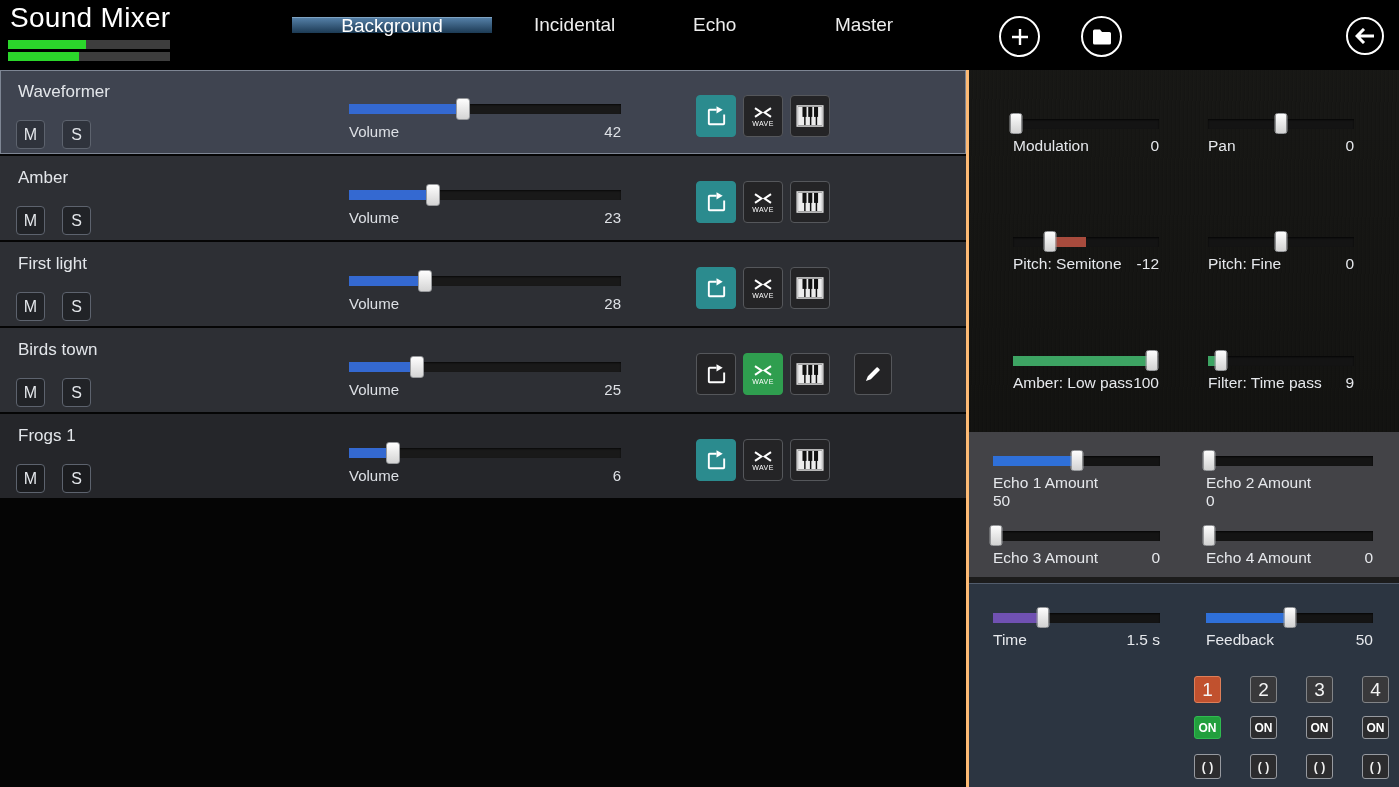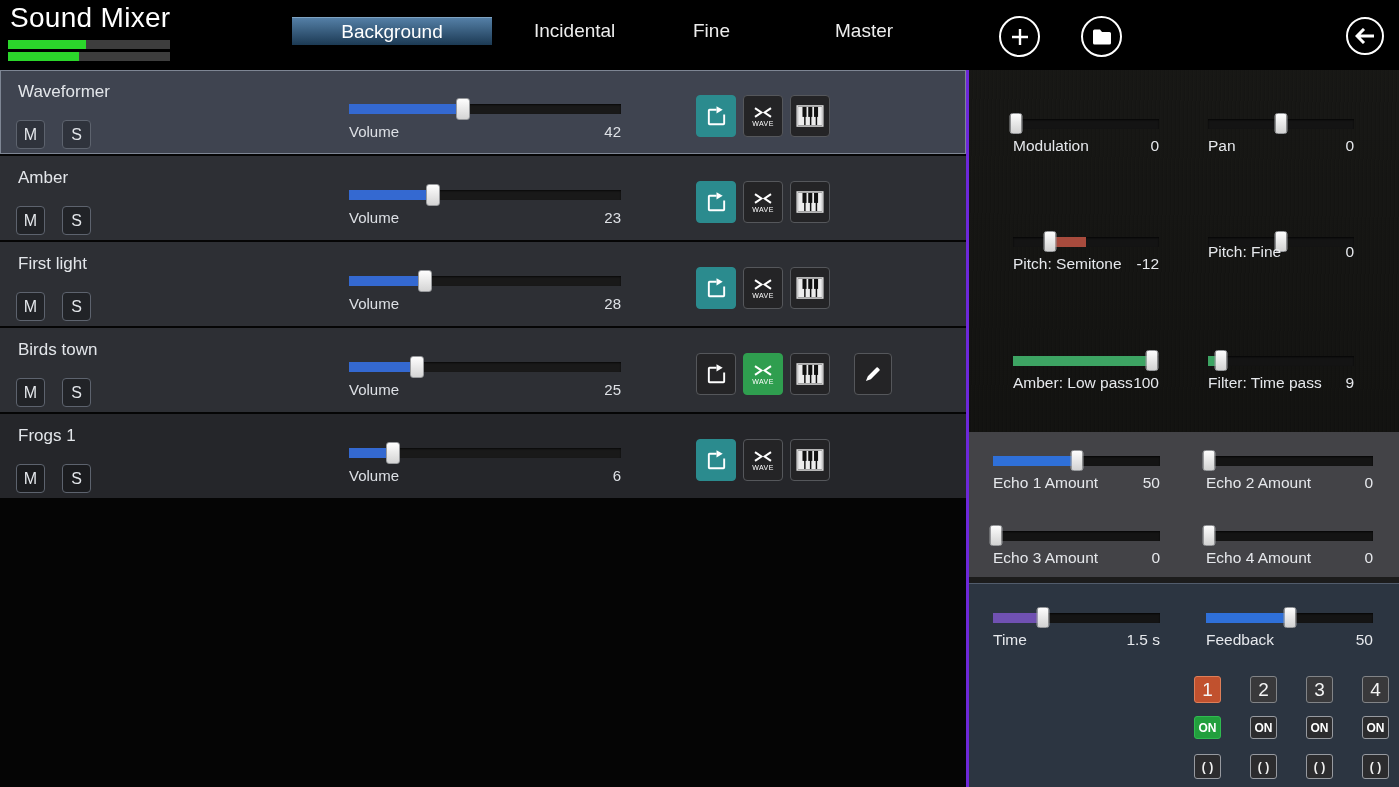--- a/index.html
+++ b/index.html
@@ -1,26 +1,26 @@
 <!DOCTYPE html>
 <html><head>
 <meta charset="utf-8">
 <style>
   * { margin:0; padding:0; box-sizing:border-box; }
   html,body { background:#000; }
   body { font-family:"Liberation Sans", sans-serif; color:#e8eaee; }
-  #stage { position:relative; width:1399px; height:787px; background:#6d28d9; overflow:hidden;padding-left:38px; }
+  #stage { position:relative; width:1399px; height:787px; background:#fdba74; overflow:hidden;padding-left:38px; }
 
   
   #topbar { position:absolute; left:0; top:0; width:1399px; height:70px; background:#000; }
   #app-title { position:absolute; left:10px; top:2px; font-size:28px; font-weight:300; color:#fff; letter-spacing:.3px; }
   .meter { position:absolute; left:8px; width:162px; height:9px; background:#3d3d3d; }
   .meter .meter-fill { position:absolute; left:0; top:0; bottom:0; background:#2bd62b; }
   #meter-1 { top:40px; } #meter-2 { top:52px; }
-  .tab { position:absolute; top:17px; height:28px; display:flex; align-items:center; justify-content:center;
+  .tab { position:absolute; top:17px; height:16px; display:flex; align-items:center; justify-content:center;
          font-size:19px; color:#ededed; cursor:default;text-align:center; }
   .tab.active { left:292px; width:200px; background:linear-gradient(#547fa6,#1c3a54);
                 border-top:1px solid #7fa3c2; color:#fff; }
   #tab-incidental { left:534px; } #tab-tone { left:693px; } #tab-master { left:835px; }
   .circle-btn { position:absolute; top:16px; width:41px; height:41px; border:2px solid #fff; border-radius:50%;
                 background:#000; display:flex; align-items:center; justify-content:center; }
   #btn-add { left:999px; } #btn-save { left:1081px; }
   #btn-back { left:1346px; top:17px; width:38px; height:38px; }
 
   
@@ -89,21 +89,21 @@
     <div id="app-title">Sound Mixer</div>
     <div class="meter" id="meter-1">
       <div class="meter-fill" style="width: 48%;"></div>
     </div>
     <div class="meter" id="meter-2">
       <div class="meter-fill" style="width: 44%;"></div>
     </div>
 
     <div class="tab active">Background</div>
     <div class="tab" id="tab-incidental">Incidental</div>
-    <div class="tab" id="tab-tone">Fine</div>
+    <div class="tab" id="tab-tone">Echo</div>
     <div class="tab" id="tab-master">Master</div>
 
     <div class="circle-btn" id="btn-add">
       <svg width="22" height="22" viewBox="0 0 22 22">
         <path d="M11 3 V19 M3 11 H19" stroke="#fff" stroke-width="2.4" fill="none"></path>
       </svg>
     </div>
     <div class="circle-btn" id="btn-save">
       <svg width="20" height="18" viewBox="0 0 20 18">
         <path d="M1 3 Q1 1.5 2.5 1.5 H8 L10 4 H17.5 Q19 4 19 5.5 V15 Q19 16.5 17.5 16.5 H2.5 Q1 16.5 1 15 Z" fill="#fff"></path>
@@ -383,21 +383,21 @@
           <span>Pitch: Semitone</span>
           <span>-12</span>
         </div>
       </div>
 
       <div class="rslider" style="left:239px; top:167px; width:146px;">
         <div class="rtrack">
           <div class="rfill fill-none" style="width: 0%;"></div>
           <div class="rthumb" style="left: 50%;"></div>
         </div>
-        <div class="rlabels" style="top:6px;text-align:center;">
+        <div class="rlabels" style="top:18px;text-align:center;">
           <span>Pitch: Fine</span>
           <span>0</span>
         </div>
       </div>
 
       <div class="rslider" style="left:44px; top:286px; width:146px;">
         <div class="rtrack">
           <div class="rfill fill-green" style="width: 95%;"></div>
           <div class="rthumb" style="left: 95%;"></div>
         </div>
@@ -419,31 +419,31 @@
       </div>
     </div>
 
     <div id="fx-echo"></div>
 
     <div class="rslider" style="left:24px; top:386px; width:167px;">
       <div class="rtrack">
         <div class="rfill fill-blue" style="width: 50%;"></div>
         <div class="rthumb" style="left: 50%;"></div>
       </div>
-      <div class="rlabels" style="top:18px;">
+      <div class="rlabels" style="top:18px;flex-direction:column;">
         <span>Echo 1 Amount</span>
         <span>50</span>
       </div>
     </div>
     <div class="rslider" style="left:237px; top:386px; width:167px;">
       <div class="rtrack">
         <div class="rfill fill-none" style="width: 0%;"></div>
         <div class="rthumb" style="left: 2%;"></div>
       </div>
-      <div class="rlabels" style="top:18px;">
+      <div class="rlabels" style="top:18px;flex-direction:column;">
         <span>Echo 2 Amount</span>
         <span>0</span>
       </div>
     </div>
     <div class="rslider" style="left:24px; top:461px; width:167px;">
       <div class="rtrack">
         <div class="rfill fill-none" style="width: 0%;"></div>
         <div class="rthumb" style="left: 2%;"></div>
       </div>
       <div class="rlabels" style="top:18px;">

